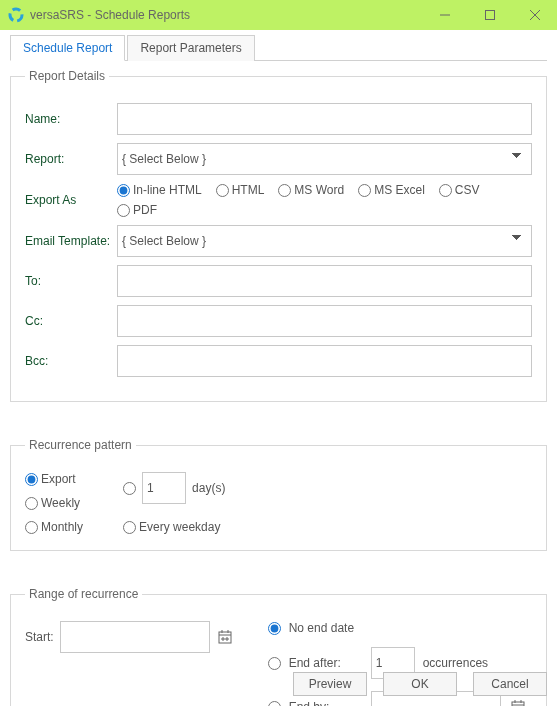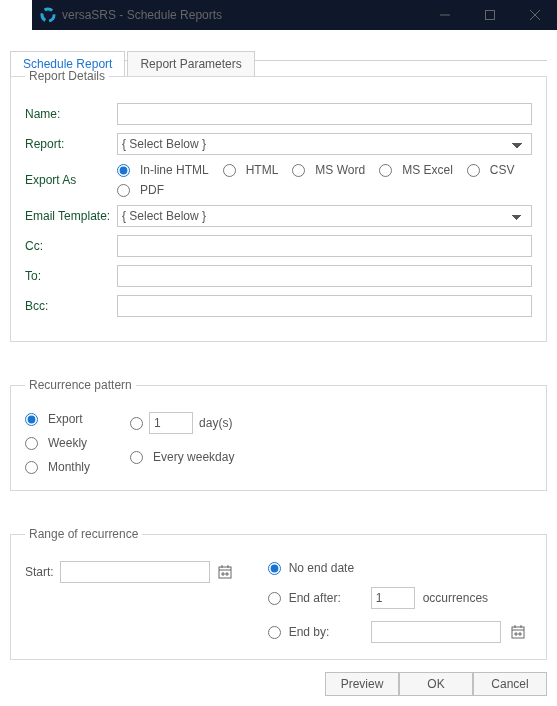--- a/index.html
+++ b/index.html
@@ -10,22 +10,21 @@
       background: #fff;
       width: 557px;
       height: 706px;
       overflow: hidden;
     }
     .titlebar {
       height: 30px;
       display: flex;
       align-items: center;
       padding: 0 0 0 8px;
-      background: #0f172a;
-      margin-left: 32px;
+      background: #bef264;
     }
     .titlebar .logo {
       width: 16px; height: 16px;
       margin-right: 6px;
       display: flex; align-items: center; justify-content: center;
     }
     .titlebar .title { color: #666; font-size: 12px; flex: 1; }
     .titlebar .winbtns { display: flex; }
     .titlebar .winbtn {
       width: 45px; height: 30px;
@@ -40,21 +39,21 @@
       border-bottom: 1px solid #d0d0d0;
       margin-bottom: 8px;
     }
     .tab {
       padding: 5px 12px;
       border: 1px solid #d0d0d0;
       border-bottom: none;
       background: #f8f8f8;
       margin-right: 2px;
       position: relative;
-      top: 17px;
+      top: 1px;
       color: #555;
       cursor: pointer;
     }
     .tab.active {
       background: #fff;
       color: #1a75d1;
       border-bottom: 1px solid #fff;
     }
 
     fieldset {
@@ -74,21 +73,21 @@
       align-items: center;
       margin: 8px 0;
     }
     .row label.fld {
       width: 92px;
       color: #14532d;
     }
     .row .ctrl { flex: 1; }
     input[type=text], select {
       width: 100%;
-      height: 22px;
+      height: 32px;
       border: 1px solid #c8c8c8;
       padding: 2px 4px;
       font-size: 12px;
       color: #555;
       background: #fff;
     }
     select {
       appearance: none;
       -webkit-appearance: none;
       background-image: linear-gradient(45deg, transparent 50%, #555 50%), linear-gradient(135deg, #555 50%, transparent 50%);
@@ -96,21 +95,21 @@
       background-size: 5px 5px, 5px 5px;
       background-repeat: no-repeat;
       padding-right: 24px;
     }
     .radios {
       display: flex;
       flex-wrap: wrap;
       gap: 6px 14px;
       align-items: center;
     }
-    .radio-item { display: inline-flex; align-items: center; gap: 10px; color: #555; }
+    .radio-item { display: inline-flex; align-items: center; gap: 3px; color: #555; }
     input[type=radio] { accent-color: #1a75d1; width: 13px; height: 13px; }
 
     .recur-cols { display: flex; gap: 40px; padding-top: 8px; }
     .recur-left { display: flex; flex-direction: column; gap: 10px; }
     .recur-right { display: flex; flex-direction: column; gap: 16px; }
     .inline { display: inline-flex; align-items: center; gap: 6px; }
     .small-input { width: 44px !important; text-align: left; }
 
     .range-row { display: flex; align-items: flex-start; gap: 24px; padding-top: 8px; }
     .range-left { display: flex; align-items: center; gap: 6px; }
@@ -124,21 +123,21 @@
     .range-right .line { display: flex; align-items: center; gap: 8px; }
     .range-right .line .lbl { width: 74px; color: #555; }
     .range-right .line input[type=text].mid { width: 44px; }
     .range-right .line input[type=text].date { width: 130px; }
 
     .footer {
       position: absolute;
       bottom: 10px;
       right: 10px;
       display: flex;
-      gap: 0;
+      gap: 16px;
     }
     .btn {
       width: 74px; height: 24px;
       border: 1px solid #c0c0c0;
       background: #f6f6f6;
       color: #555;
       font-size: 12px;
       display: flex; align-items: center; justify-content: center;
       cursor: pointer;
     }
@@ -230,26 +229,26 @@
     <div class="row">
       <label class="fld">Email Template:</label>
       <div class="ctrl">
         <select>
           <option>{ Select Below }</option>
         </select>
       </div>
     </div>
 
     <div class="row">
+      <label class="fld">To:</label>
+      <div class="ctrl"><input type="text" value="" style=""></div>
+    </div>
+
+    <div class="row">
       <label class="fld">Cc:</label>
-      <div class="ctrl"><input type="text" value="" style=""></div>
-    </div>
-
-    <div class="row">
-      <label class="fld">To:</label>
       <div class="ctrl"><input type="text" value="" style=""></div>
     </div>
 
     <div class="row">
       <label class="fld">Bcc:</label>
       <div class="ctrl"><input type="text" value="" style=""></div>
     </div>
   </fieldset>
 
   <fieldset>

